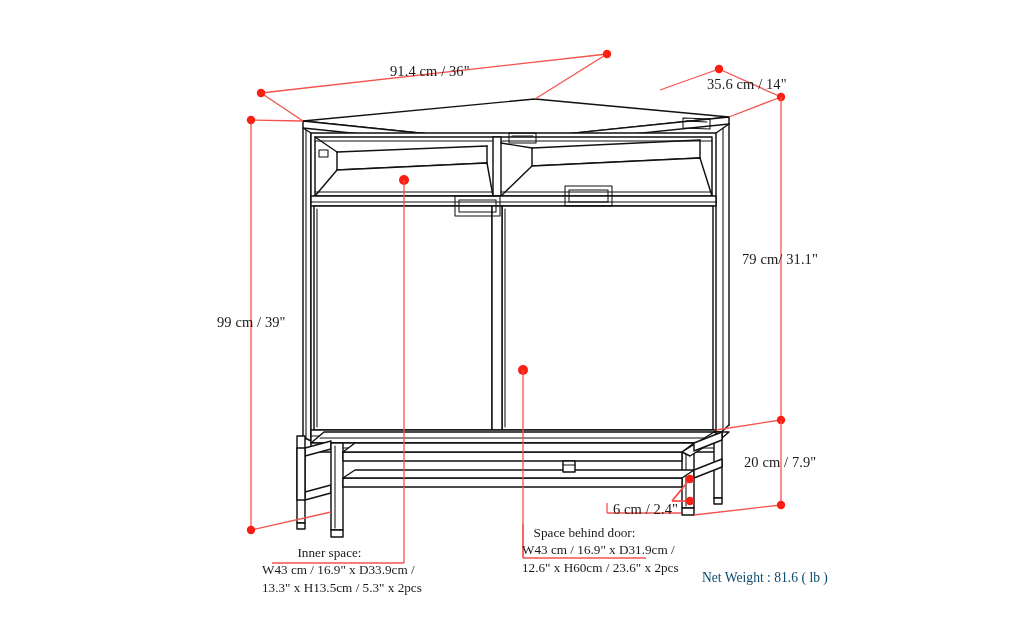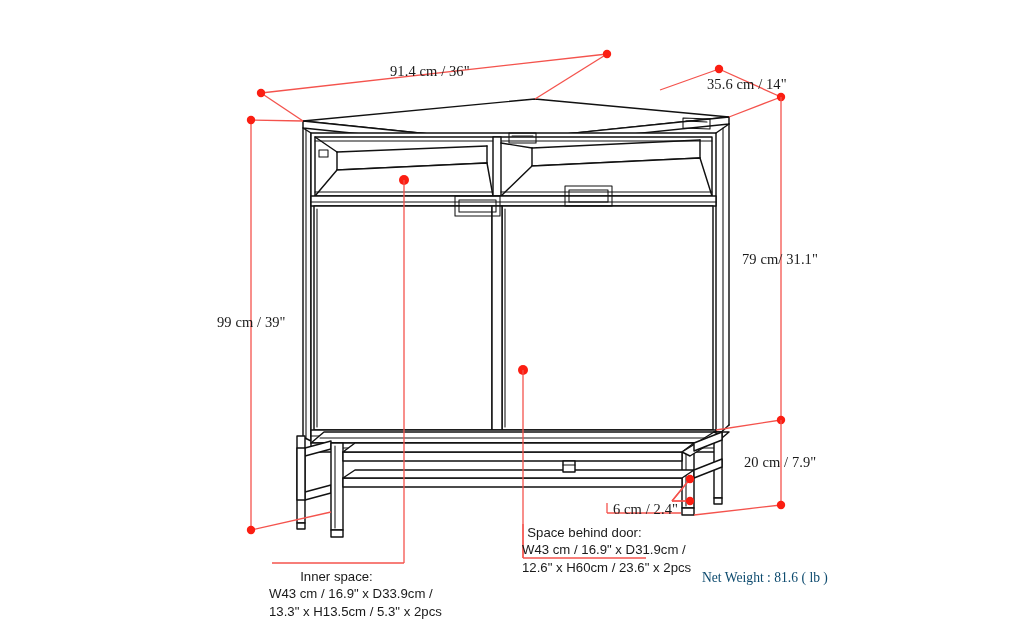--- a/index.html
+++ b/index.html
@@ -29,21 +29,21 @@
   .dim-label {
     position: absolute;
     font-family: "Liberation Serif", serif;
     font-size: 14.5px;
     color: #1a1a1a;
     white-space: nowrap;
     letter-spacing: 0.1px;
   }
   .note-block {
     position: absolute;
-    font-family: Liberation Sans, sans-serif;
+    font-family: Liberation Serif, serif;
     font-size: 13.2px;
     color: #1a1a1a;
     line-height: 1.32;
     text-align: center;
     white-space: nowrap;
   }
   .note-block .note-title { display: block; }
   .note-block .note-line { display: block; }
   .weight-label {
     position: absolute;
@@ -246,21 +246,21 @@
   <div class="dim-label" style="left:707px; top:76px;">35.6 cm / 14"</div>
 
   <div class="dim-label" style="left:217px; top:314px;">99 cm / 39"</div>
 
   <div class="dim-label" style="left:742px; top:251px;">79 cm/ 31.1"</div>
 
   <div class="dim-label" style="left:744px; top:454px;">20 cm / 7.9"</div>
 
   <div class="dim-label" style="left:613px; top:501px;">6 cm / 2.4"</div>
 
-  <div class="note-block" style="left:269px; top:544px; width:135px;margin-top:24px;">
+  <div class="note-block" style="left:262px; top:544px; width:135px;">
     <span class="note-title">Inner space:</span>
     <span class="note-line">W43 cm / 16.9" x D33.9cm /</span>
     <span class="note-line">13.3" x H13.5cm / 5.3" x 2pcs</span>
   </div>
 
   <div class="note-block" style="left:522px; top:524px; width:125px;">
     <span class="note-title">Space behind door:</span>
     <span class="note-line">W43 cm / 16.9" x D31.9cm /</span>
     <span class="note-line">12.6" x H60cm / 23.6" x 2pcs</span>
   </div>

